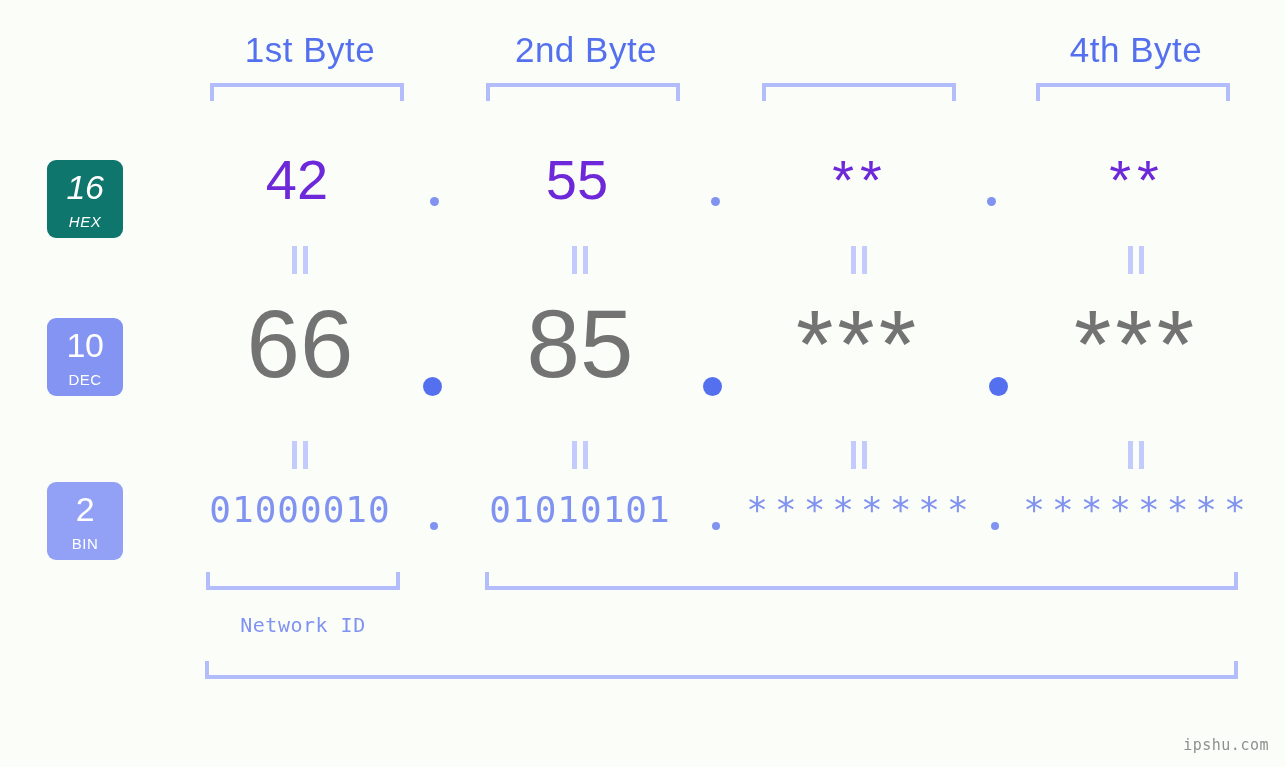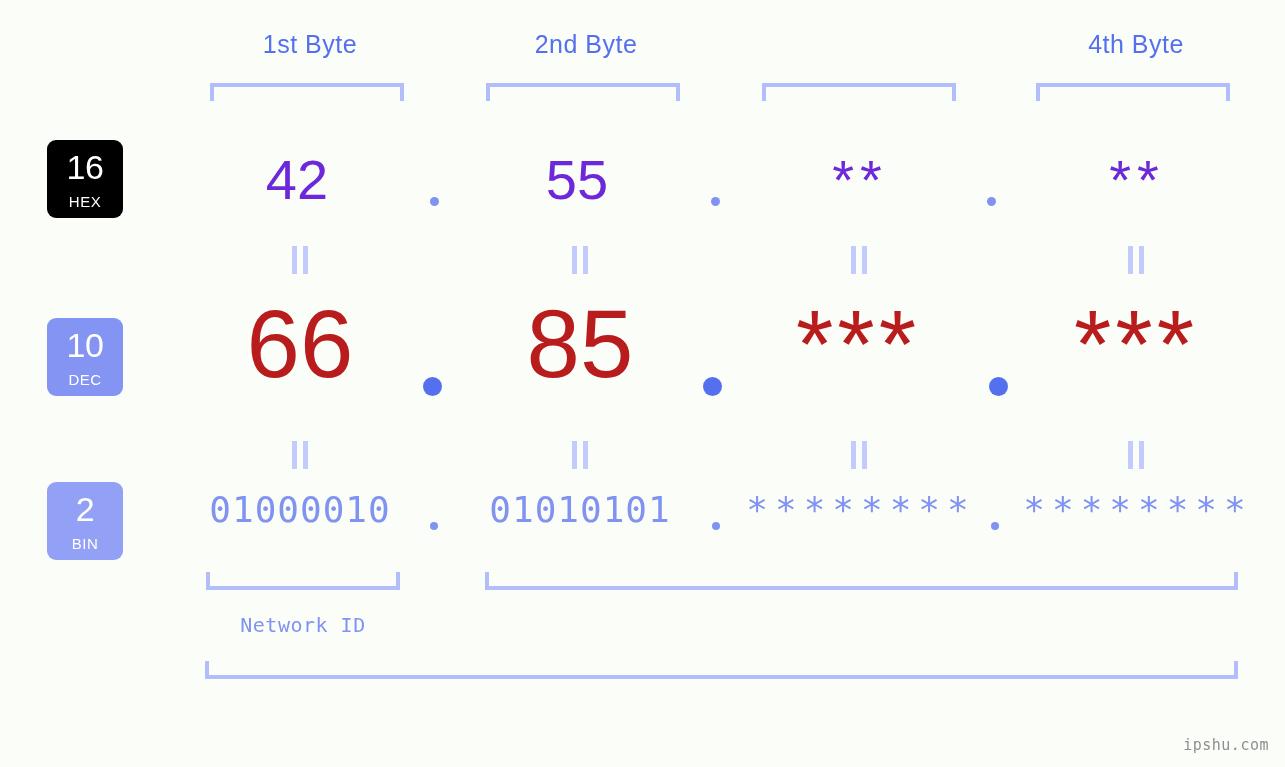--- a/index.html
+++ b/index.html
@@ -20,21 +20,21 @@
     position: absolute;
     inset: 0;
   }
 
   
   .byte-header {
     position: absolute;
     top: 30px;
     width: 240px;
     text-align: center;
-    font-size: 25px;
+    font-size: 35px;
     color: #5470ee;
     letter-spacing: 0.5px;
     white-space: nowrap;
   }
 
   
   .bracket {
     position: absolute;
     box-sizing: border-box;
     border-left: 4px solid #b3bdfb;
@@ -62,21 +62,21 @@
     font-size: 34px;
     font-weight: 400;
     letter-spacing: -0.5px;
   }
   .badge .lbl {
     font-size: 15px;
     font-weight: 400;
     margin-top: 10px;
     letter-spacing: 0.5px;
   }
-  .badge-hex { top: 140px; background: #000000; }
+  .badge-hex { top: 160px; background: #0f766e; font-style: italic; }
   .badge-dec { top: 318px; background: #8394f2; }
   .badge-bin { top: 482px; background: #92a1f5; }
 
   
   .cell {
     position: absolute;
     width: 240px;
     text-align: center;
     white-space: nowrap;
   }
@@ -85,21 +85,21 @@
     top: 152px;
     font-size: 56px;
     color: #6d28d9;
     line-height: 1;
   }
   .row-hex .cell.stars { letter-spacing: 6px; }
 
   .row-dec .cell {
     top: 296px;
     font-size: 96px;
-    color: #b91c1c;
+    color: #737373;
     line-height: 1;
     font-weight: 400;
   }
   .row-dec .cell.stars { letter-spacing: 4px; }
 
   .row-bin .cell {
     top: 492px;
     font-size: 36px;
     color: #8193f0;
     font-family: "DejaVu Sans Mono", "Liberation Mono", monospace;

